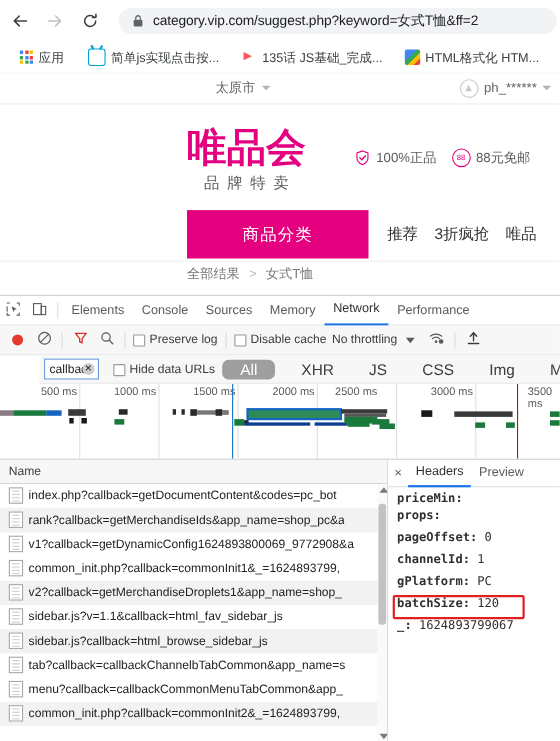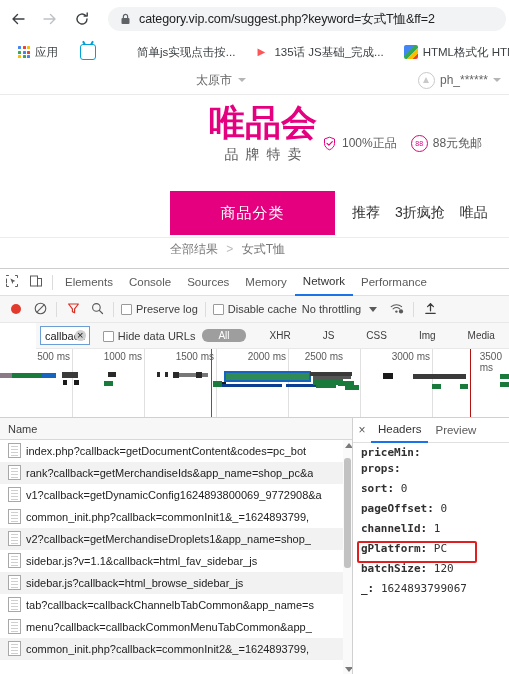--- a/index.html
+++ b/index.html
@@ -76,21 +76,21 @@
     display: flex; align-items: center; position: relative;
     font-size: 12px; color: #656565;
   }
   .city { position: absolute; left: 196px; display: flex; align-items: center; gap: 6px; }
   .caret-down { width:0;height:0;border-left:4px solid transparent;border-right:4px solid transparent;border-top:4px solid #b5b5b5; }
   .user-box { position: absolute; right: 8px; display: flex; align-items: center; gap: 5px; }
   .avatar-ring { width: 15px; height: 15px; border-radius: 50%; border: 1.3px solid #c9c9c9; display:flex;align-items:center;justify-content:center; }
   .avatar-tri { width:0;height:0;border-left:3.5px solid transparent;border-right:3.5px solid transparent;border-bottom:6px solid #c9c9c9; }
 
   .vip-brandrow { height: 94px; position: relative; }
-  .vip-logo { position: absolute; left: 170px; top: 8px; text-align: center; margin-left: 39px; }
+  .vip-logo { position: absolute; left: 170px; top: 20px; text-align: center; }
   .vip-logo-main {
     font-size: 36px; font-weight: bold; color: #e4007f; letter-spacing: 0px;
     line-height: 40px; font-family: "DejaVu Sans", "Liberation Sans", sans-serif;
   }
   .vip-logo-sub {
     font-size: 14px; color: #5a5a5a; letter-spacing: 7px; margin-top: 2px;
     text-indent: 7px; line-height: 18px;
   }
   .vip-badges { position: absolute; left: 322px; top: 40px; display: flex; align-items: center; gap: 14px; }
   .vbadge { display: flex; align-items: center; gap: 5px; font-size: 12px; color: #5a5a5a; white-space: nowrap; }
@@ -148,21 +148,21 @@
   }
   .filter-input {
     width: 158px; height: 17px; border: 1px solid #6b9ed6; background: #fff;
     display: flex; align-items: center; padding: 0 4px; position: relative;
   }
   .filter-input span { font-size: 11px; color: #222; }
   .clear-x {
     position: absolute; right: 3px; width: 11px; height: 11px; border-radius: 50%;
     background: #cfcfcf; color: #fff; font-size: 9px; line-height: 11px; text-align: center;
   }
-  .ftype { font-size: 10px; color: #3c3c3c; padding: 1px 16px; border-radius: 6px; white-space: nowrap; }
+  .ftype { font-size: 14px; color: #3c3c3c; padding: 1px 16px; border-radius: 6px; white-space: nowrap; }
   .ftype.sel { background: #9e9e9e; color: #fff; }
 
   .dt-timeline {
     height: 68px; position: relative; border-bottom: 1px solid #d0d0d0; background:#fff; flex: none;
     overflow: hidden;
   }
   .tl-label {
     position: absolute; top: 2px; font-size: 10px; color: #5a5a5a; transform: translateX(-100%);
   }
   .tl-grid { position: absolute; top: 0; bottom: 0; width: 1px; background: #e0e0e0; }
@@ -263,21 +263,21 @@
           <i></i>
           <i></i>
           <i></i>
           <i></i>
           <i></i>
           <i></i>
           <i></i>
         </span>
       <span class="bm-label">应用</span>
     </div>
-    <div class="bm" style="margin-left:14px;gap:36px;">
+    <div class="bm" style="margin-left:14px;">
       <span class="fav fav-bili"></span>
       <span class="bm-label">简单js实现点击按...</span>
     </div>
     <div class="bm" style="margin-left:12px;">
       <span class="fav fav-v"></span>
       <span class="bm-label">135话 JS基础_完成...</span>
     </div>
     <div class="bm" style="margin-left:12px;">
       <span class="fav fav-html"></span>
       <span class="bm-label">HTML格式化 HTM...</span>
@@ -569,24 +569,20 @@
         <div class="detail-body">
           <div class="kv">
             <span class="k">priceMin:</span>
             <span class="v"></span>
           </div>
           <div class="kv clipped">
             <span class="k">props:</span>
             <span class="v"></span>
           </div>
           <div class="kv">
-            <span class="k">sort:</span>
-            <span class="v">0</span>
-          </div>
-          <div class="kv">
             <span class="k">pageOffset:</span>
             <span class="v">0</span>
           </div>
           <div class="kv">
             <span class="k">channelId:</span>
             <span class="v">1</span>
           </div>
           <div class="kv">
             <span class="k">gPlatform:</span>
             <span class="v">PC</span>

